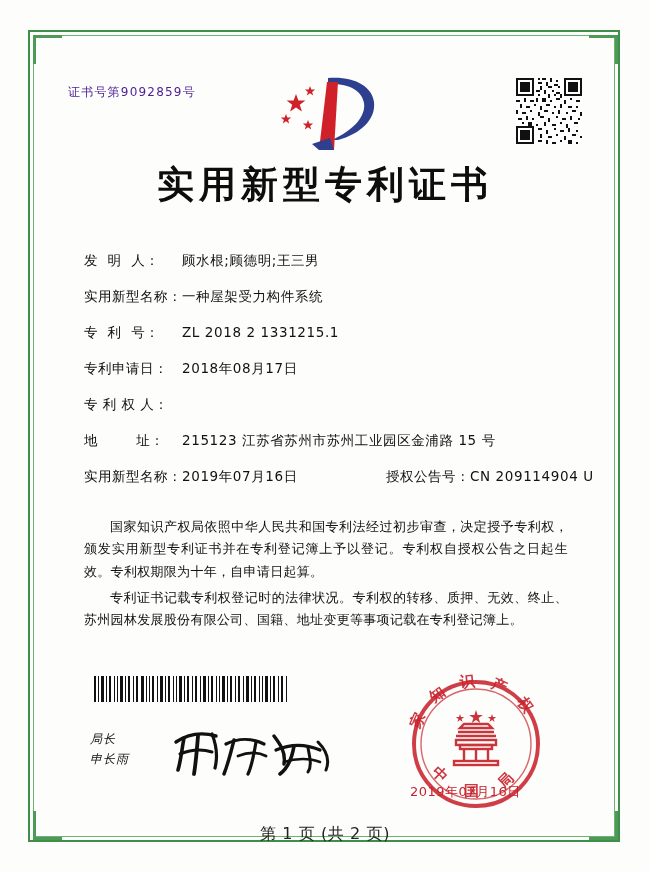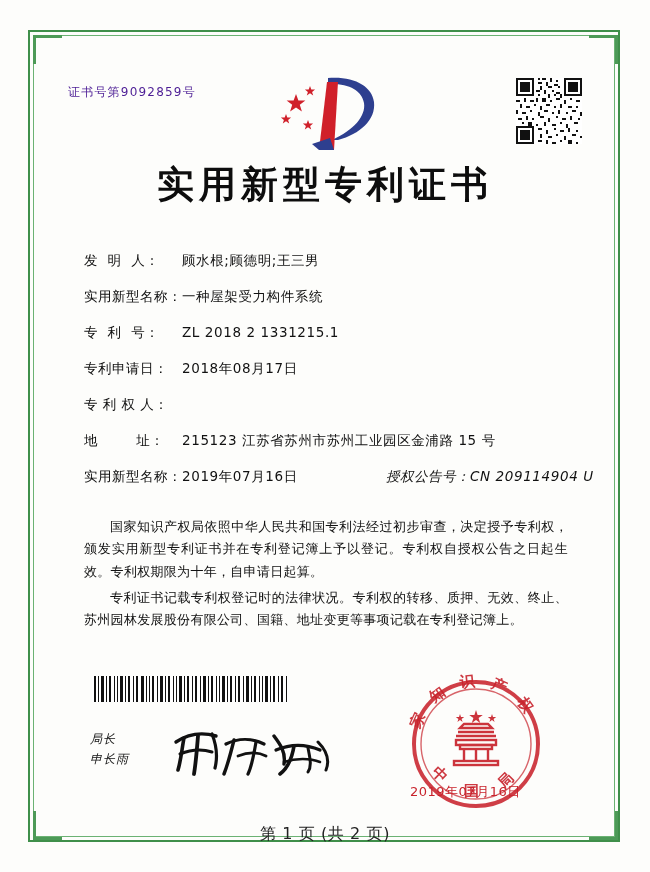--- a/index.html
+++ b/index.html
@@ -106,21 +106,20 @@
   .f-label.w7 { width: 98px; }
   .f-value {
     flex: 1 1 auto;
     letter-spacing: 0.6px;
   }
   .field-row.two-col .f-col2 {
     display: flex;
     align-items: baseline;
     flex: 0 0 auto;
     margin-left: 14px;
-    font-style: italic;
   }
   .field-row.two-col .f-col2 .f-label2 {
     white-space: pre;
     letter-spacing: 0.5px;
   }
   .field-row.two-col .f-col2 .f-value2 {
     letter-spacing: 0.6px;
   }
   .field-row.two-col .f-value {
     flex: 0 0 190px;

